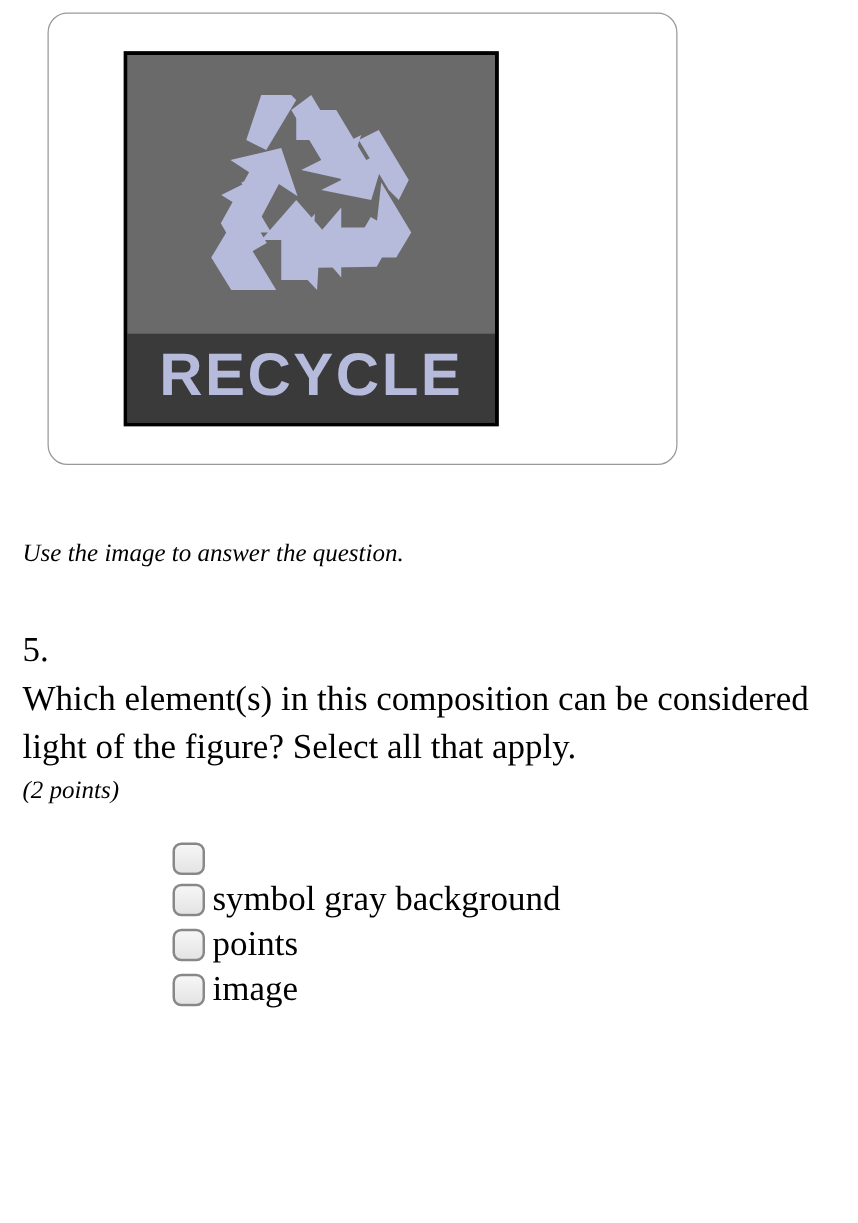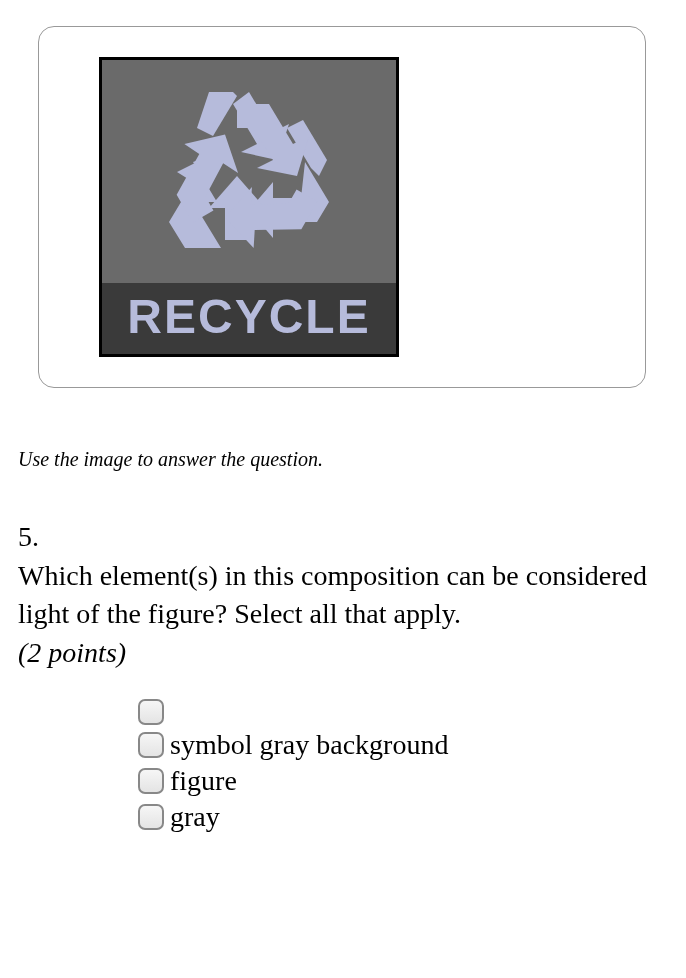--- a/index.html
+++ b/index.html
@@ -12,22 +12,22 @@
       background: #ffffff;
       width: 686px;
       height: 978px;
       padding: 10px 18px;
       color: #000;
     }
     .image-card {
       border: 1px solid #999;
       border-radius: 16px;
       padding: 30px 30px 30px 60px;
-      margin: 16px 20px 60px 20px;
-      width: 608px;
+      margin: 0 20px 60px 20px;
+      width: 504px;
     }
     .recycle-box {
       width: 300px;
       height: 300px;
       background: #6a6a6a;
       border: 3px solid #000;
       display: flex;
       flex-direction: column;
     }
     .recycle-symbol-area {
@@ -57,21 +57,21 @@
       font-size: 28px;
       margin-bottom: 4px;
     }
     .question-text {
       font-size: 28px;
       line-height: 1.35;
       margin-bottom: 4px;
     }
     .points {
       font-style: italic;
-      font-size: 28px;
+      font-size: 20px;
       margin-bottom: 30px;
     }
     .options {
       padding-left: 120px;
     }
     .option-row {
       display: flex;
       align-items: center;
       margin-bottom: 4px;
     }
@@ -131,19 +131,19 @@
 <div class="options">
   <div class="option-row">
     <div class="checkbox"></div>
   </div>
   <div class="option-row">
     <div class="checkbox"></div>
     <span class="option-label">symbol gray background</span>
   </div>
   <div class="option-row">
     <div class="checkbox"></div>
-    <span class="option-label">figure</span>
+    <span class="option-label">points</span>
   </div>
   <div class="option-row">
     <div class="checkbox"></div>
-    <span class="option-label">gray</span>
+    <span class="option-label">image</span>
   </div>
 </div>
 
 </body></html>

